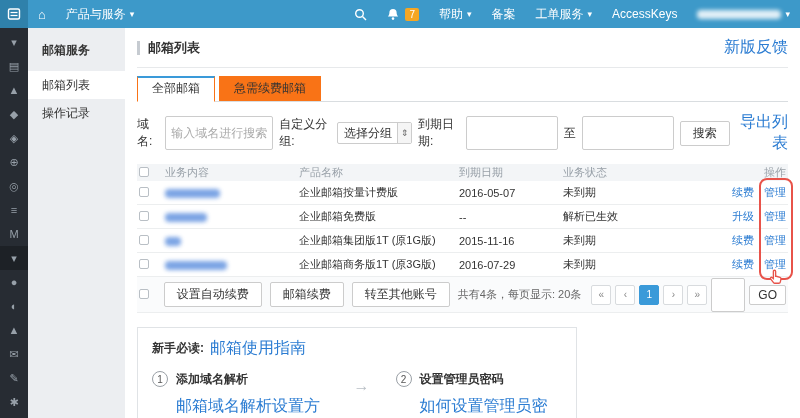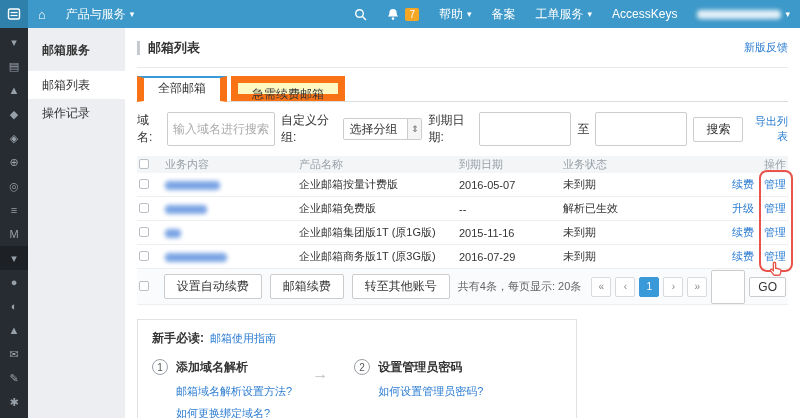--- a/index.html
+++ b/index.html
@@ -23,24 +23,24 @@
   .rail-icon.section { background:#1d2126; }
   .sidebar { width:97px; background:#eceef1; font-size:12px; color:#333; flex:none; }
   .sb-title { font-weight:bold; padding:14px 0 12px 14px;border-radius:14px; }
   .sb-item { height:28px; line-height:28px; padding-left:14px; cursor:pointer; }
   .sb-item.active { background:#fff; }
 
   
   .main { flex:1; background:#fff; padding:0 12px; position:relative; overflow:hidden; }
   .page-head { height:40px; display:flex; align-items:center; justify-content:space-between; border-bottom:1px solid #e7e9eb; }
   .page-title { font-size:13px; font-weight:bold; color:#333; border-left:3px solid #c6cbd1; padding-left:8px; line-height:14px; }
-  .link { color:#2b7cd2; text-decoration:none; font-size:11px; cursor:pointer; }
+  .link { color:#2b7cd2; text-decoration:none; font-size:16px; cursor:pointer; }
 
   .tabs { display:flex; border-bottom:1px solid #d9dde0; margin-top:8px; height:26px; }
-  .tab { font-size:12px; padding:0 14px; line-height:23px; border:7px solid #f97316; background:#fef9c3; color:#333; margin-right:4px; cursor:pointer; }
+  .tab { font-size:12px; padding:0 14px; line-height:23px; border:1px solid #f97316; background:#f97316; color:#333; margin-right:4px; cursor:pointer; }
   .tab.active { background:#fff; border-top:2px solid #3a9ad9; margin-bottom:-1px; border-bottom:1px solid #fff; line-height:21px; }
 
   .filter { display:flex; align-items:center; gap:6px; margin-top:10px; font-size:12px; color:#333; }
   .inp { border:1px solid #ccc; height:22px; font-size:12px; padding:16px 5px; border-radius:2px; color:#333; }
   .inp::placeholder { color:#aaa; }
   .domain-inp { width:108px; }
   .date-inp { width:92px; }
   .select { border:1px solid #ccc; height:22px; display:flex; align-items:center; font-size:12px; padding-left:6px; width:90px; justify-content:space-between; background:#fff; cursor:pointer; border-radius:2px; }
   .stepper { width:14px; height:20px; border-left:1px solid #ccc; background:#f5f5f5; display:flex; align-items:center; justify-content:center; font-size:9px; color:#666; }
   .btn { border:1px solid #ccc; background:#fff; font-size:12px; padding:3px 12px; border-radius:2px; cursor:pointer; color:#333; white-space:nowrap; }

